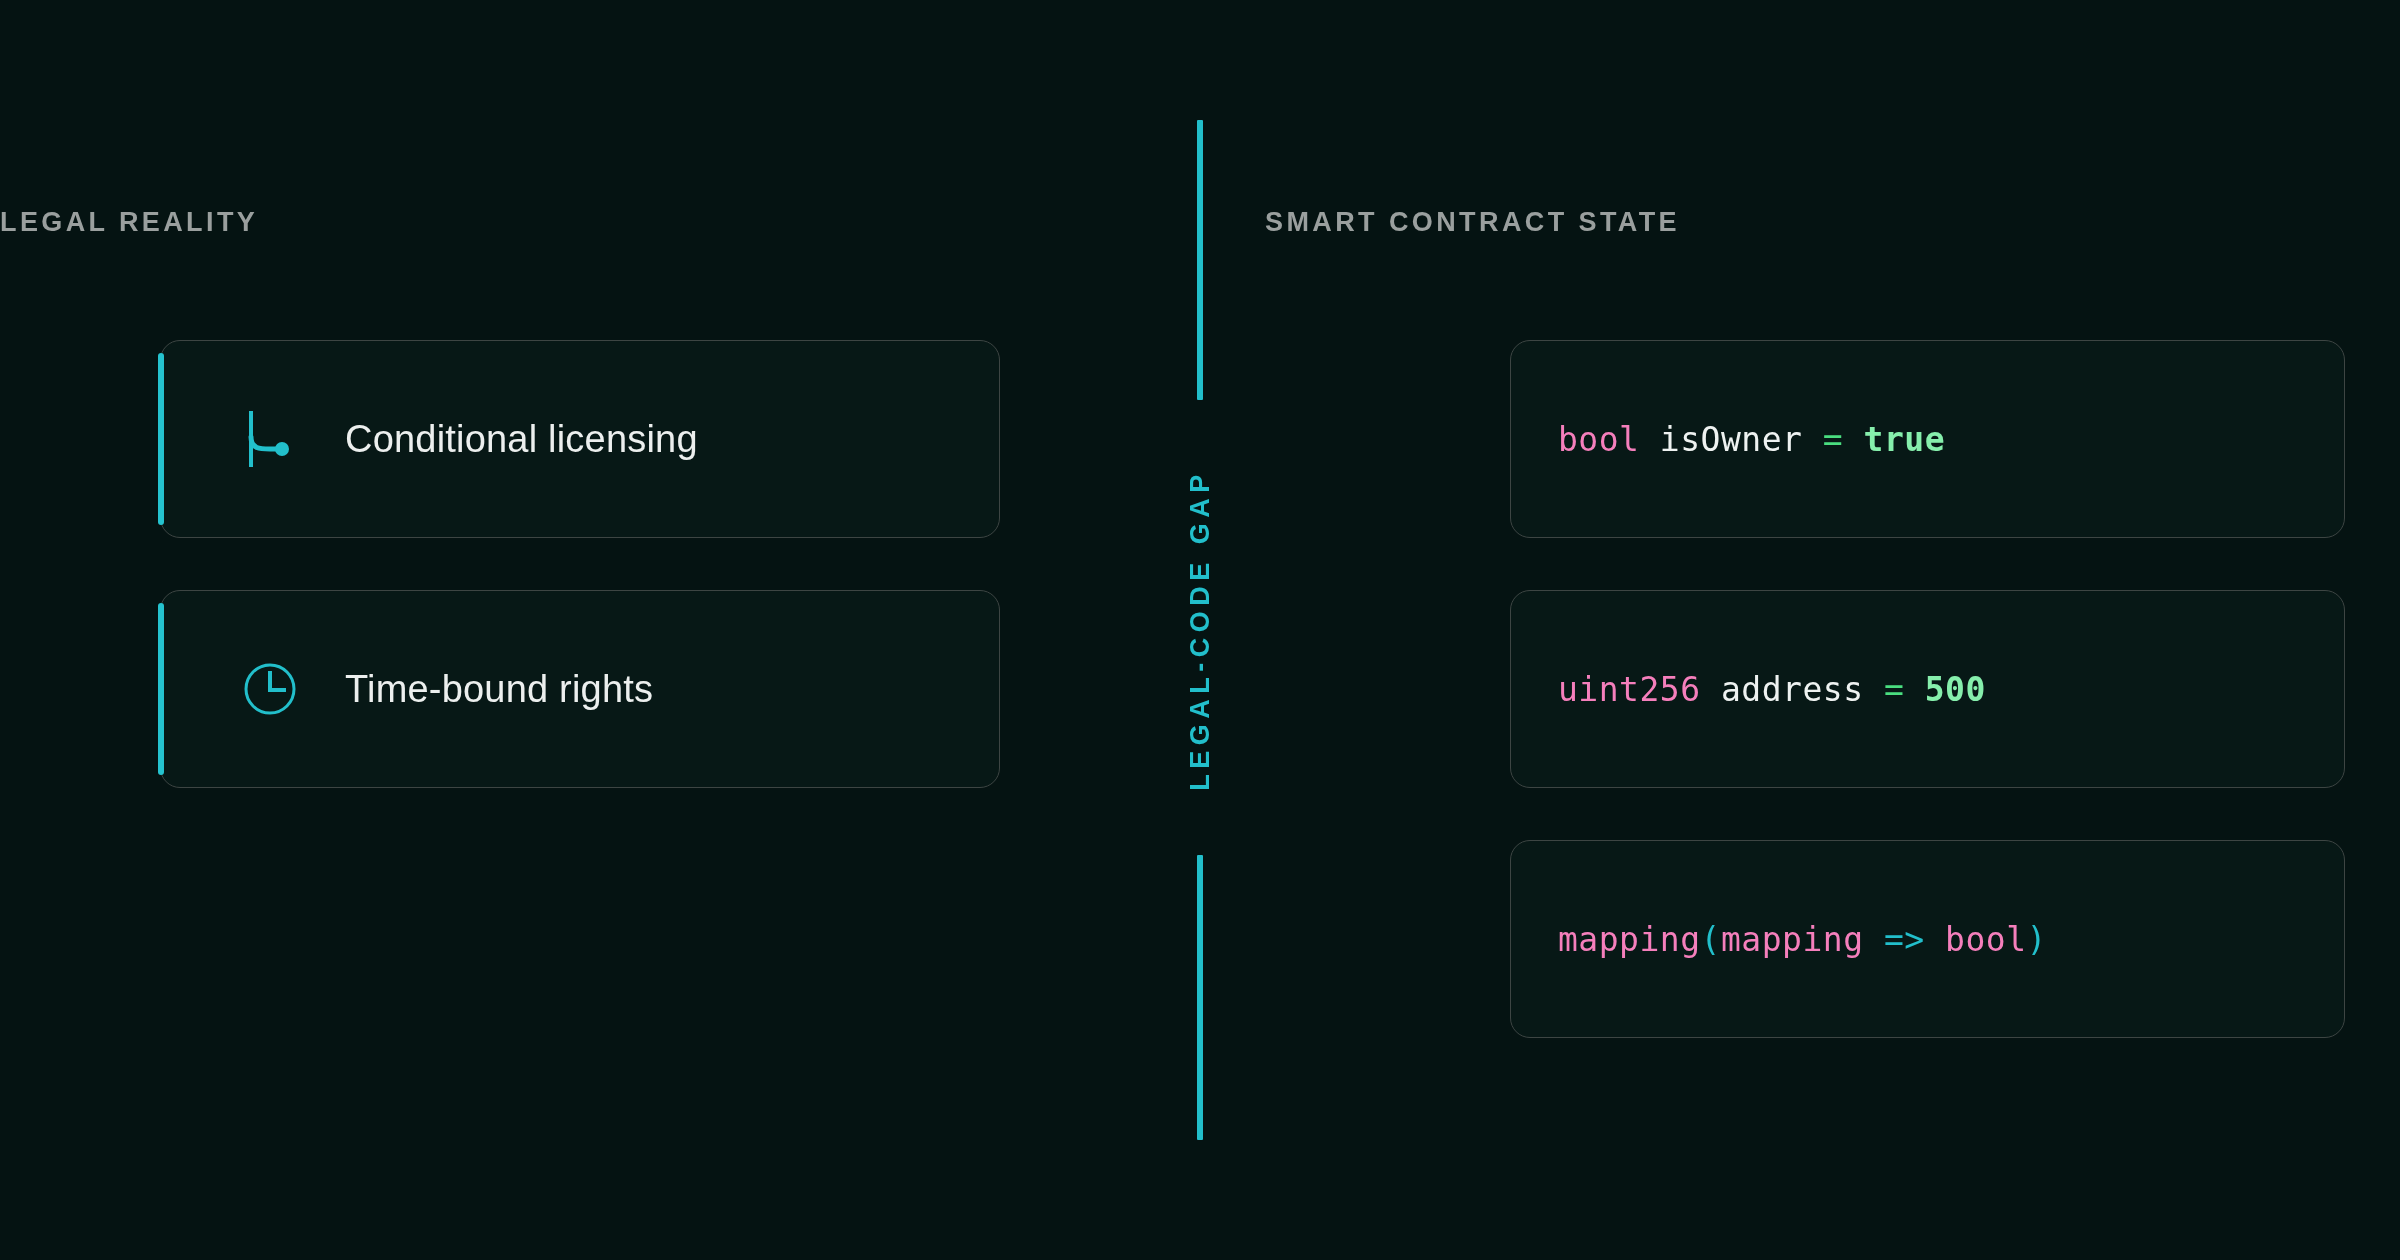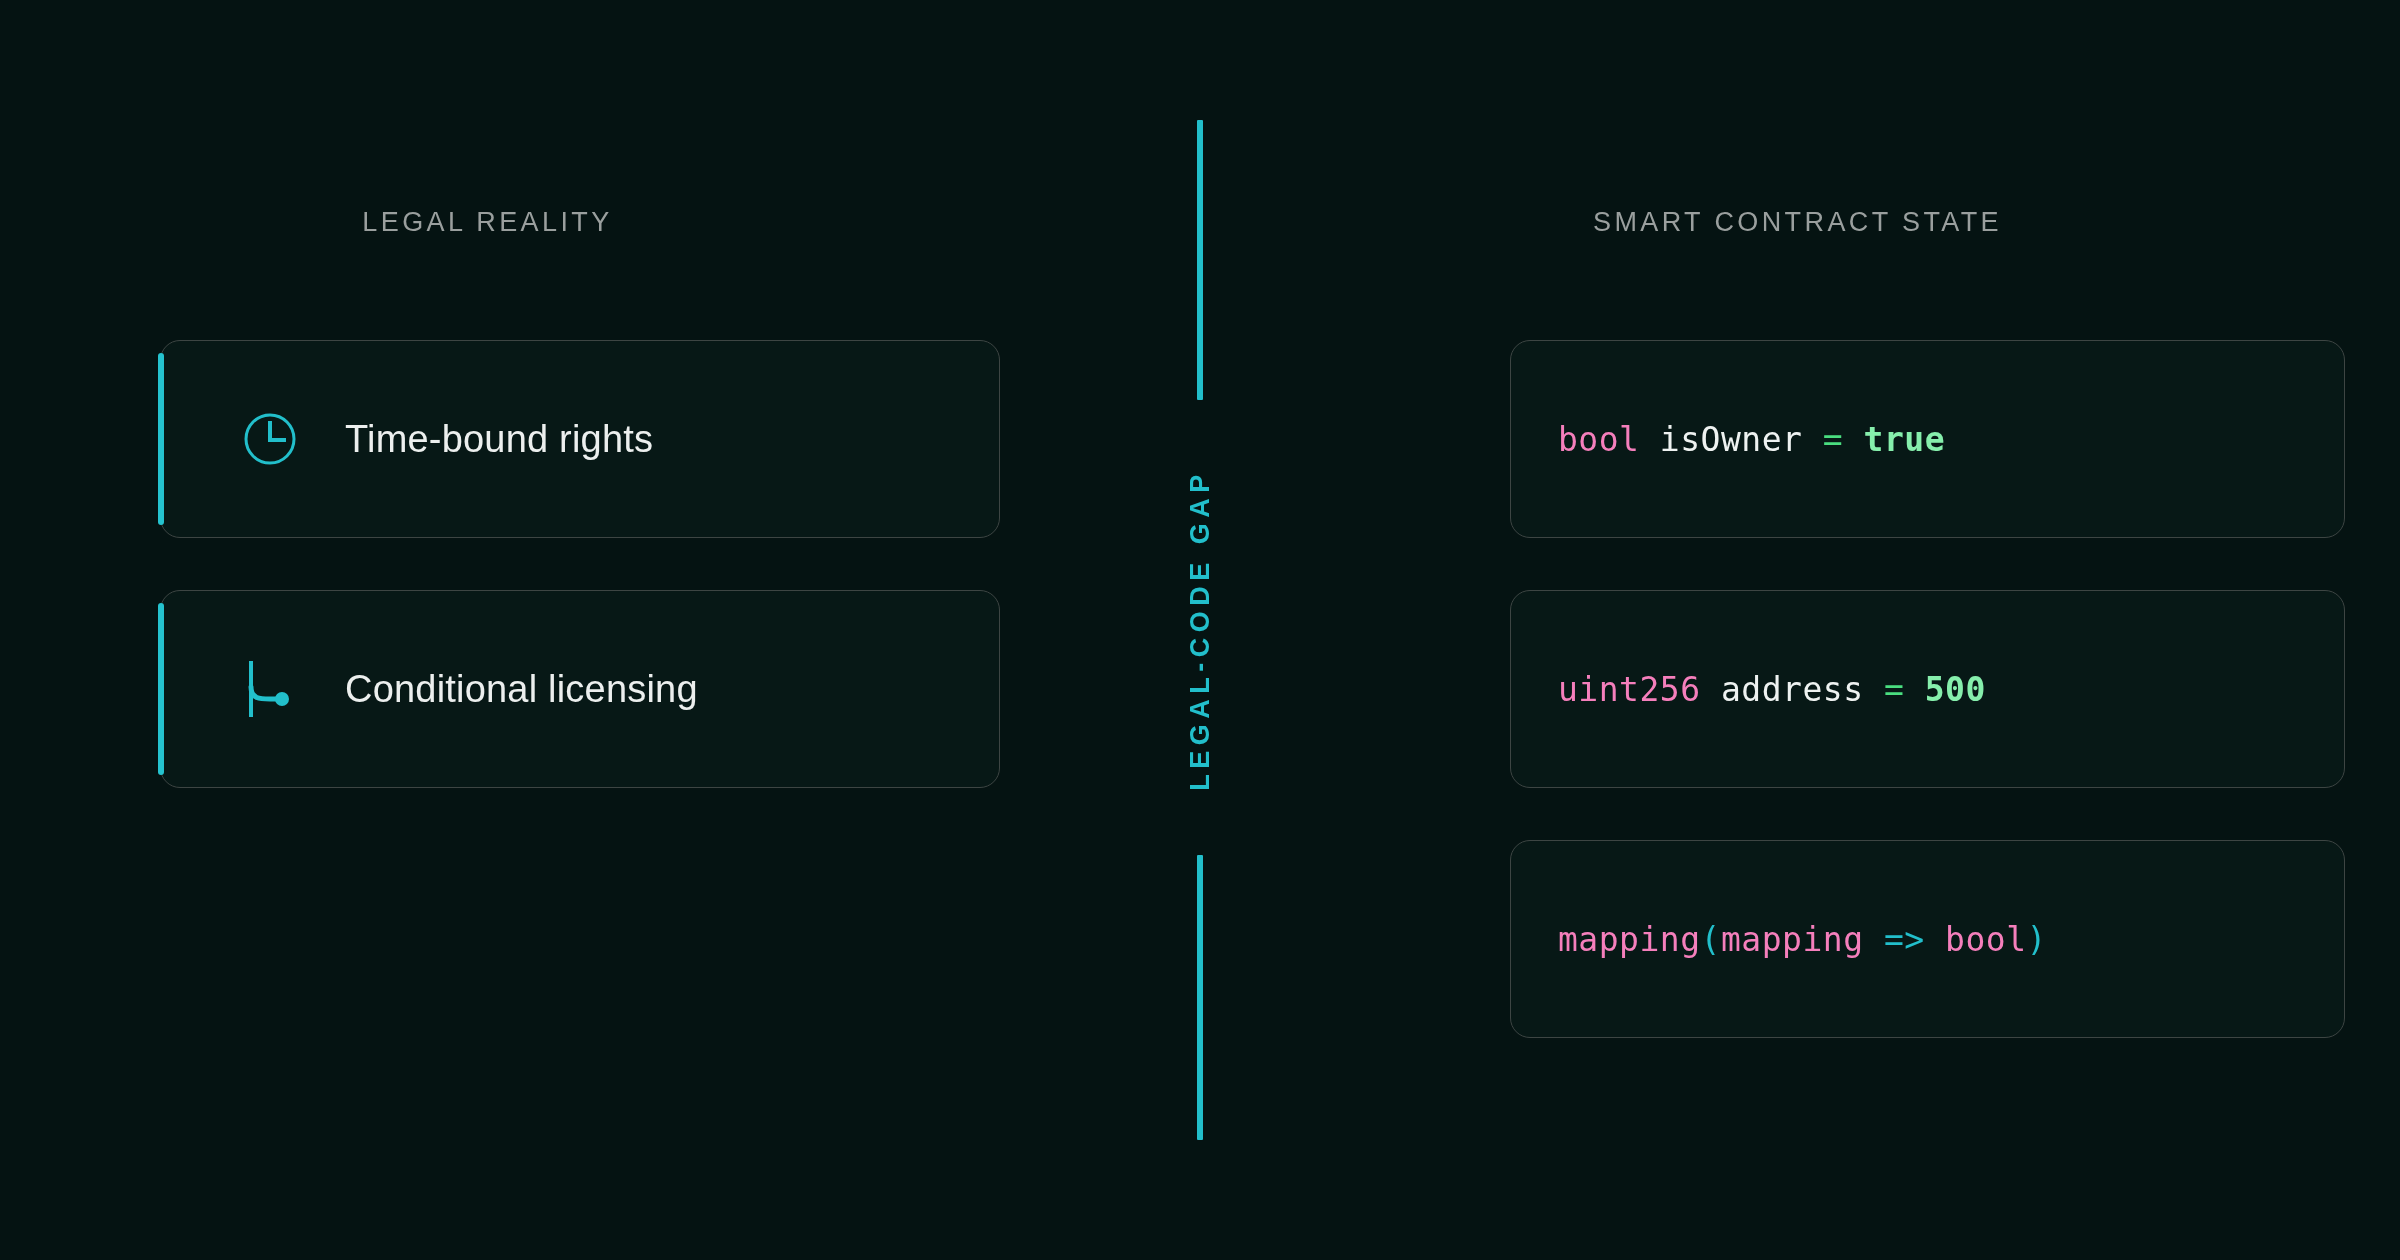--- a/index.html
+++ b/index.html
@@ -30,23 +30,23 @@
   }
   .col-left  { width:1135px; }
   .col-mid   { width:130px; }
   .col-right { width:1135px; }
 
   .col-head {
     position:absolute;
     top:207px;
     left:0;
     width:100%;
-    text-align:center;
+    text-align:left;
     font-size:27px;
-    font-weight:normal;
+    font-weight:bold;
     letter-spacing:3.4px;
     color:#9a9f9e;
     white-space:nowrap;
   }
   .col-left  .col-head { padding-right:160px; }
   .col-right .col-head { padding-right:70px; }
 
   
   .left-stack {
     position:absolute;
@@ -163,44 +163,44 @@
 </style>
 </head>
 <body>
 
 <div class="stage">
 
   <div class="col col-left">
     <div class="col-head">LEGAL REALITY</div>
 
     <div class="left-stack">
-
-      <div class="lcard">
-        <div class="lcard-accent"></div>
-        <div class="lcard-icon">
-          <svg width="60" height="60" viewBox="0 0 60 60" fill="none">
-            <circle cx="30" cy="30" r="24" stroke="#22bfcb" stroke-width="3"></circle>
-            <path d="M30 14 L30 31 L44 31" stroke="#22bfcb" stroke-width="4" stroke-linecap="square" stroke-linejoin="miter" fill="none"></path>
-          </svg>
-        </div>
-        <div class="lcard-label">Time-bound rights</div>
-      </div>
 
       <div class="lcard">
         <div class="lcard-accent"></div>
         <div class="lcard-icon">
           <svg width="60" height="64" viewBox="0 0 60 64" fill="none">
             <path d="M11 4 L11 60" stroke="#22bfcb" stroke-width="4" stroke-linecap="butt"></path>
             <path d="M11 30 C11 42, 20 42, 30 42 L38 42" stroke="#22bfcb" stroke-width="5" fill="none" stroke-linecap="round"></path>
             <circle cx="42" cy="42" r="7" fill="#22bfcb"></circle>
           </svg>
         </div>
         <div class="lcard-label">Conditional licensing</div>
       </div>
 
+      <div class="lcard">
+        <div class="lcard-accent"></div>
+        <div class="lcard-icon">
+          <svg width="60" height="60" viewBox="0 0 60 60" fill="none">
+            <circle cx="30" cy="30" r="24" stroke="#22bfcb" stroke-width="3"></circle>
+            <path d="M30 14 L30 31 L44 31" stroke="#22bfcb" stroke-width="4" stroke-linecap="square" stroke-linejoin="miter" fill="none"></path>
+          </svg>
+        </div>
+        <div class="lcard-label">Time-bound rights</div>
+      </div>
+
 
     </div>
   </div>
 
   <div class="col col-mid">
     <div class="divider-wrap">
       <div class="div-seg div-seg-top"></div>
       <div class="div-seg div-seg-bottom"></div>
       <div class="div-text">LEGAL-CODE GAP</div>
     </div>

